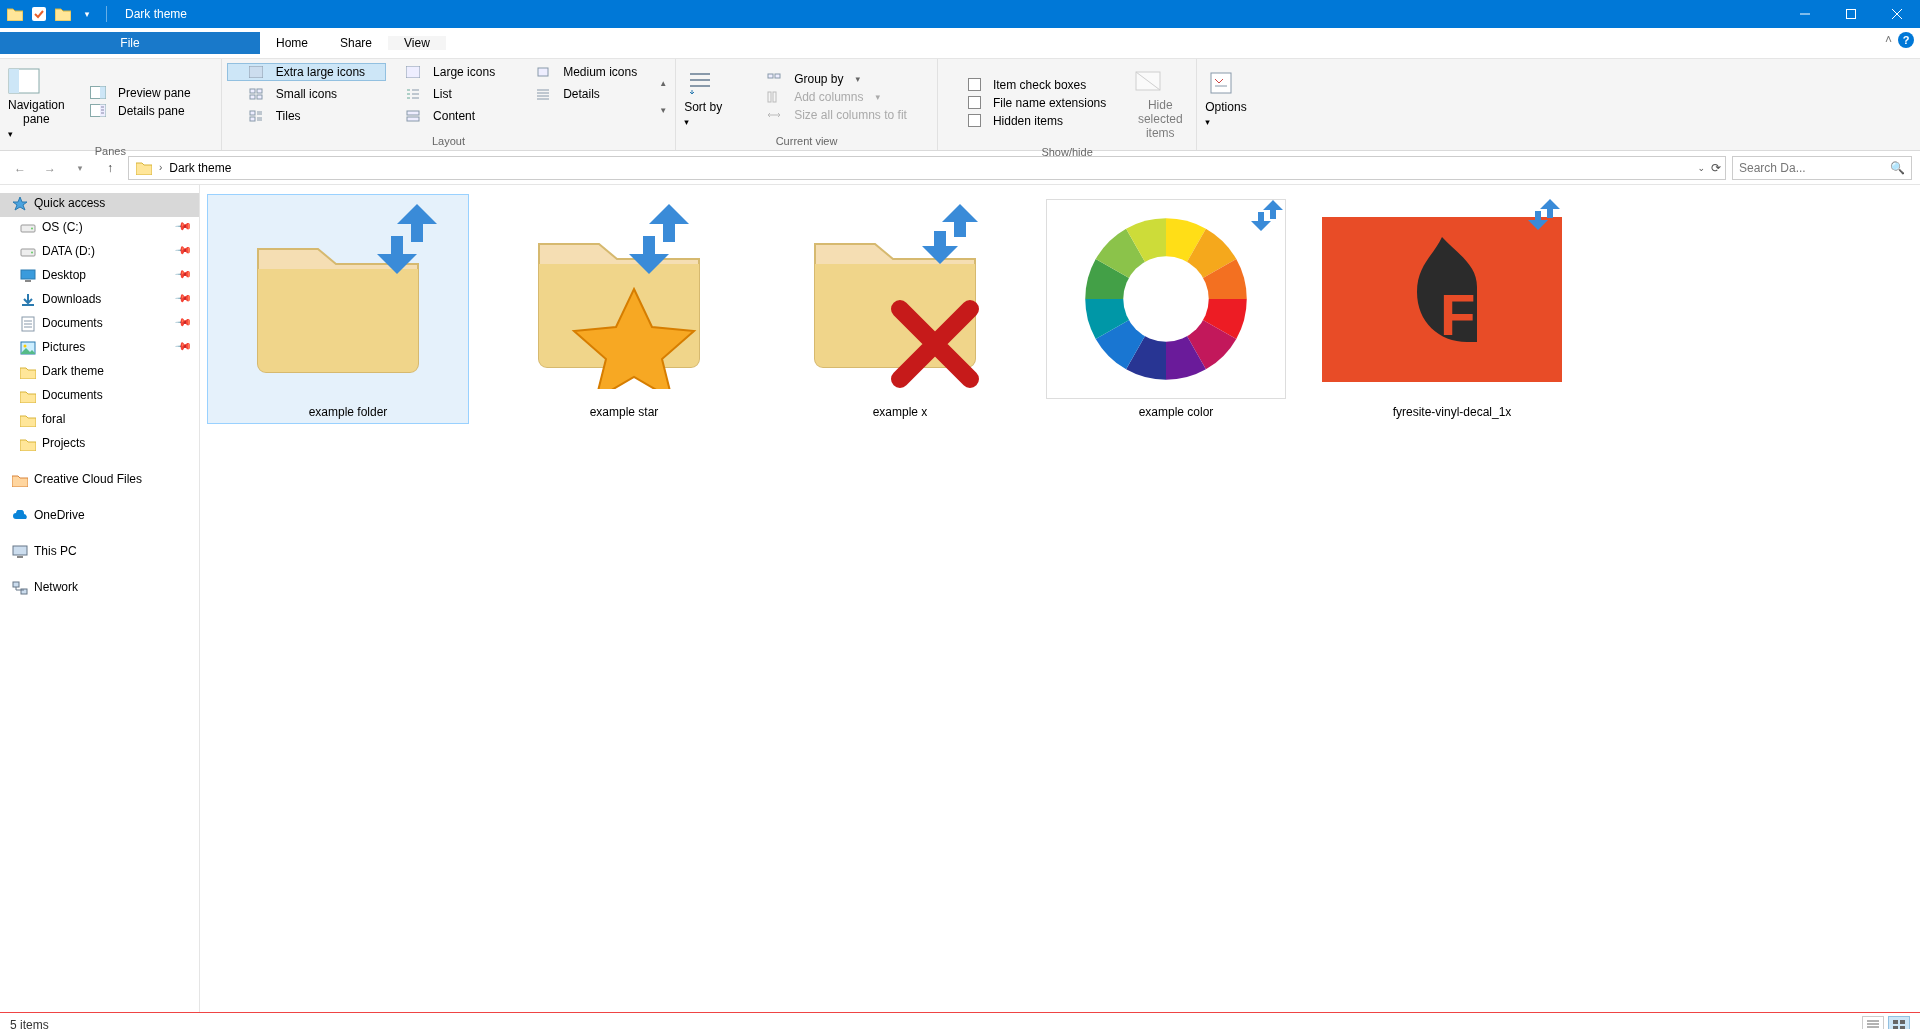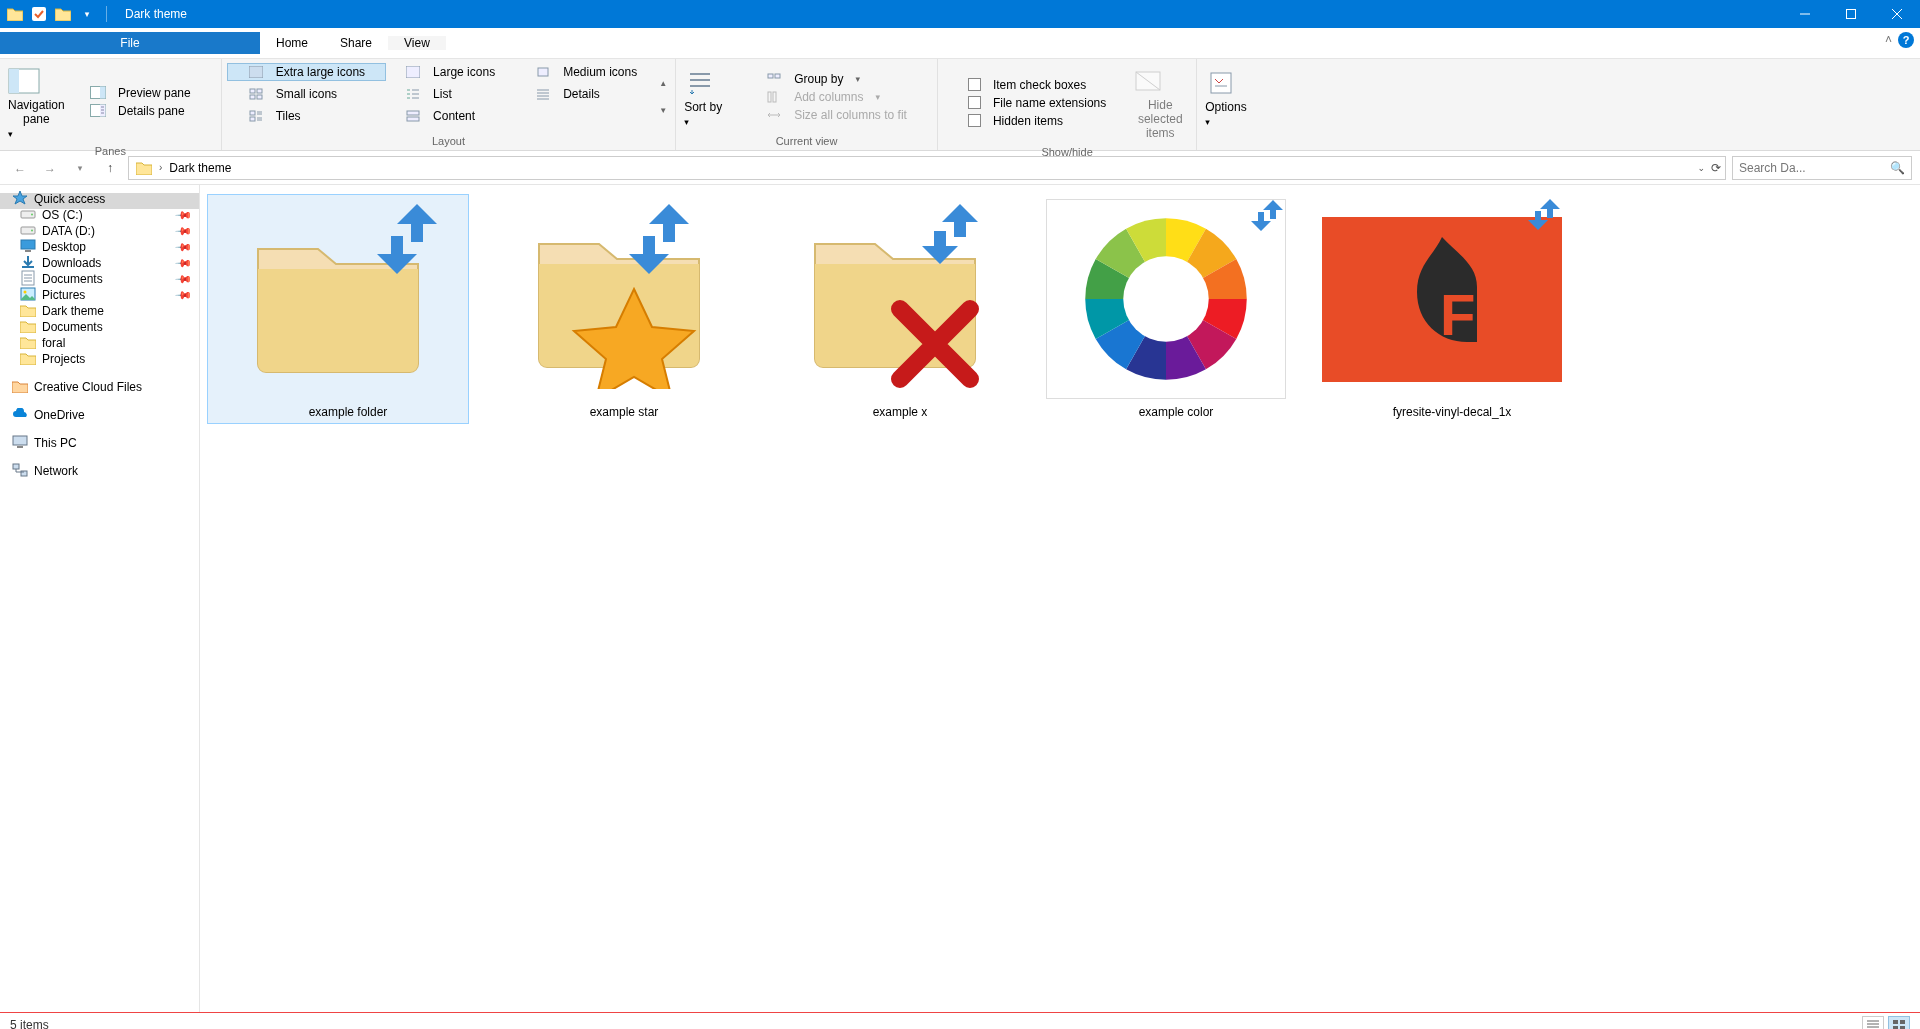--- a/index.html
+++ b/index.html
@@ -43,21 +43,21 @@
 .navbtn.enabled{ color:#333; }
 .crumbs { flex:1; height:24px; border:1px solid #ccc; display:flex; align-items:center; padding:0 4px; gap:2px; position:relative;}
 .crumb-seg { display:flex; align-items:center; gap:3px; padding:0 3px;}
 .crumb-chevron{ color:#555; font-size:10px; padding:0 2px;}
 .crumbs .end{ margin-left:auto; display:flex; align-items:center; gap:6px; color:#555;}
 .searchbox { width:180px; height:24px; border:1px solid #ccc; display:flex; align-items:center; padding:0 6px; color:#777; justify-content:space-between;}
 
 
 .main { display:flex; height:calc(1029px - 28px - 24px - 92px - 34px - 24px); }
 .sidebar { width:200px; border-right:1px solid #e5e5e5; padding:8px 0; overflow:hidden;}
-.sb-item { display:flex; align-items:flex-end; gap:6px; padding:3px 8px 3px 20px; position:relative; height:16px;}
+.sb-item { display:flex; align-items:flex-start; gap:6px; padding:3px 8px 3px 20px; position:relative; height:24px;}
 .sb-item.sel { background:#d8d8d8; }
 .sb-item .pin { position:absolute; right:8px; color:#7a7a7a; font-size:11px; transform:rotate(45deg);}
 .sb-section { margin-top:12px; }
 .sb-item.top{ padding-left:12px;}
 .sb-ico{ width:16px; height:16px; display:flex; align-items:center; justify-content:center; flex-shrink:0;}
 
 .content { flex:1; padding:10px 8px; display:flex; flex-wrap:wrap; align-content:flex-start; gap:10px 16px; }
 .file { width:260px; display:flex; flex-direction:column; align-items:center; gap:6px; padding:4px; }
 .file.selected { outline:1px solid #99d1ff; background:#e5f1fb; }
 .thumb { width:240px; height:200px; display:flex; align-items:center; justify-content:center; position:relative; }

